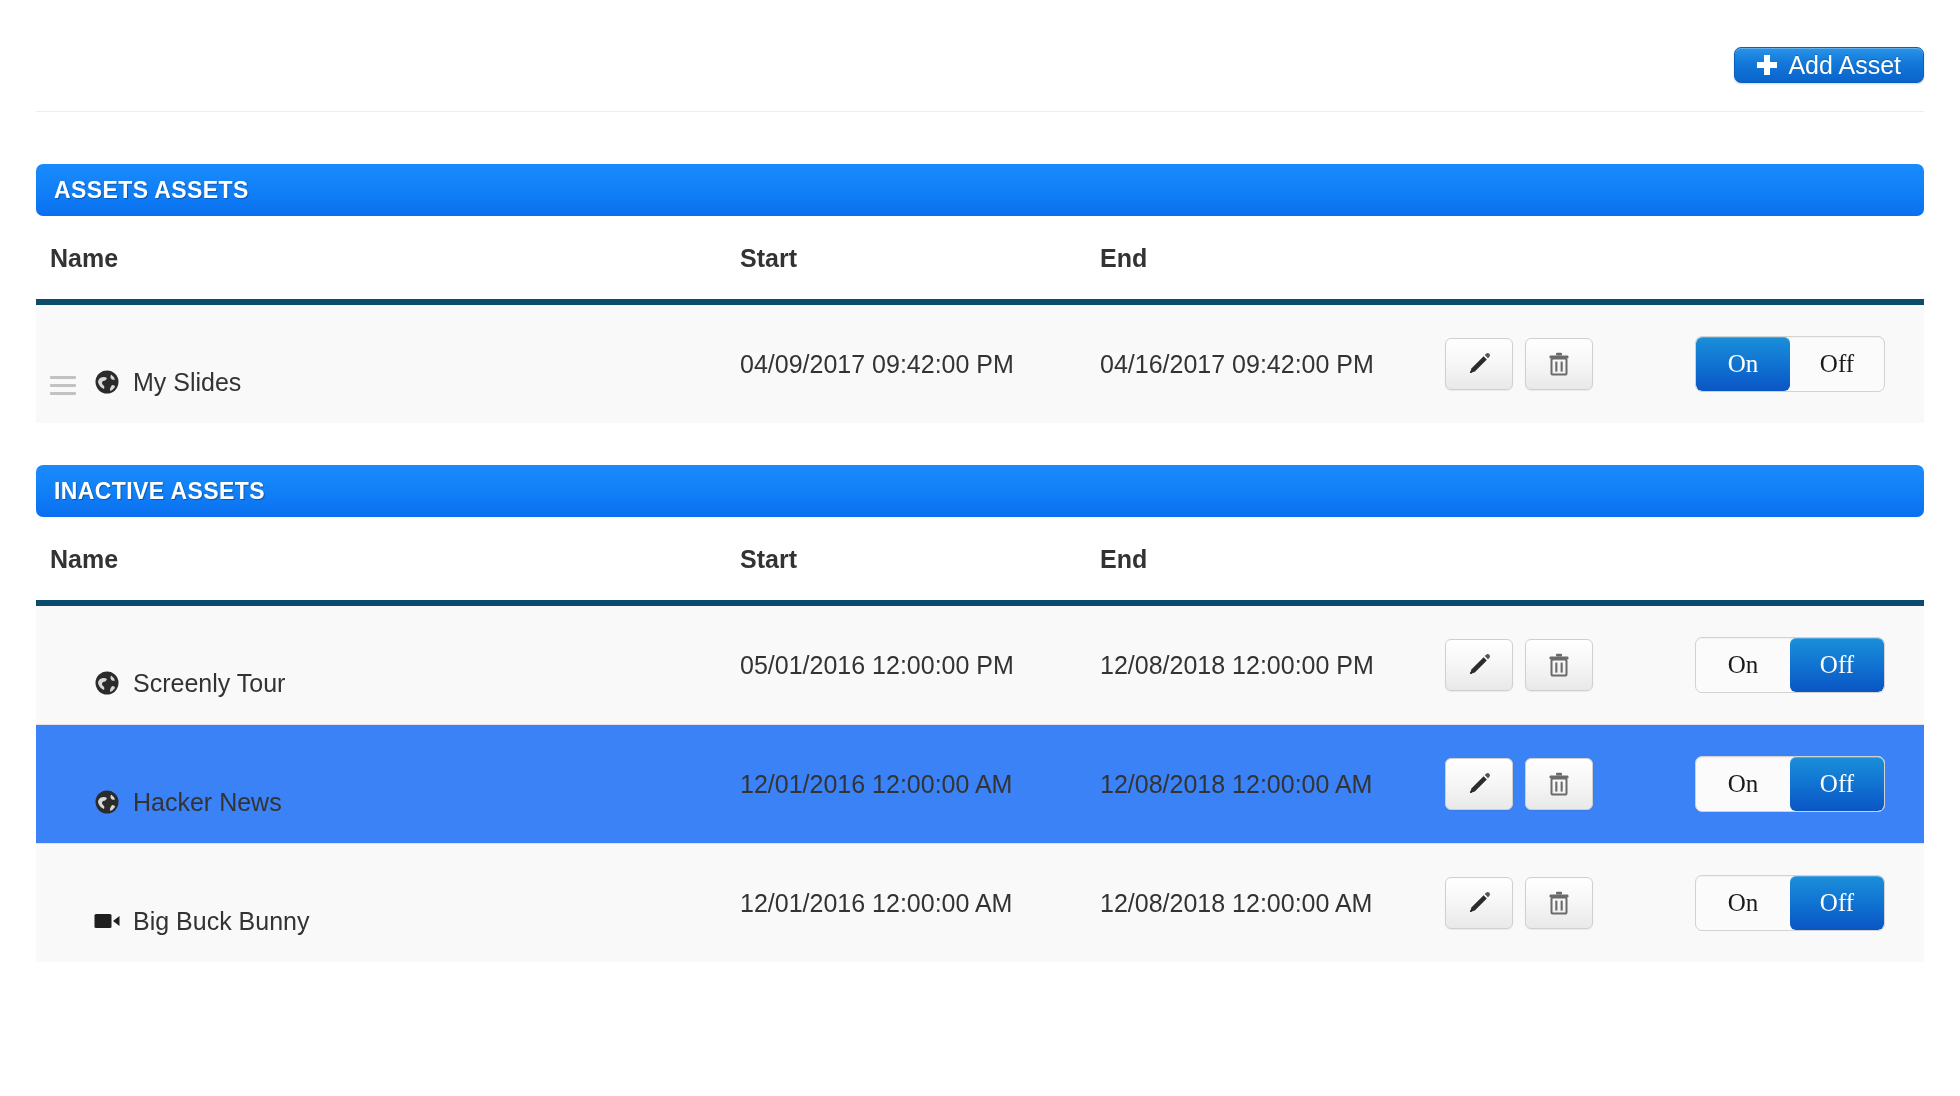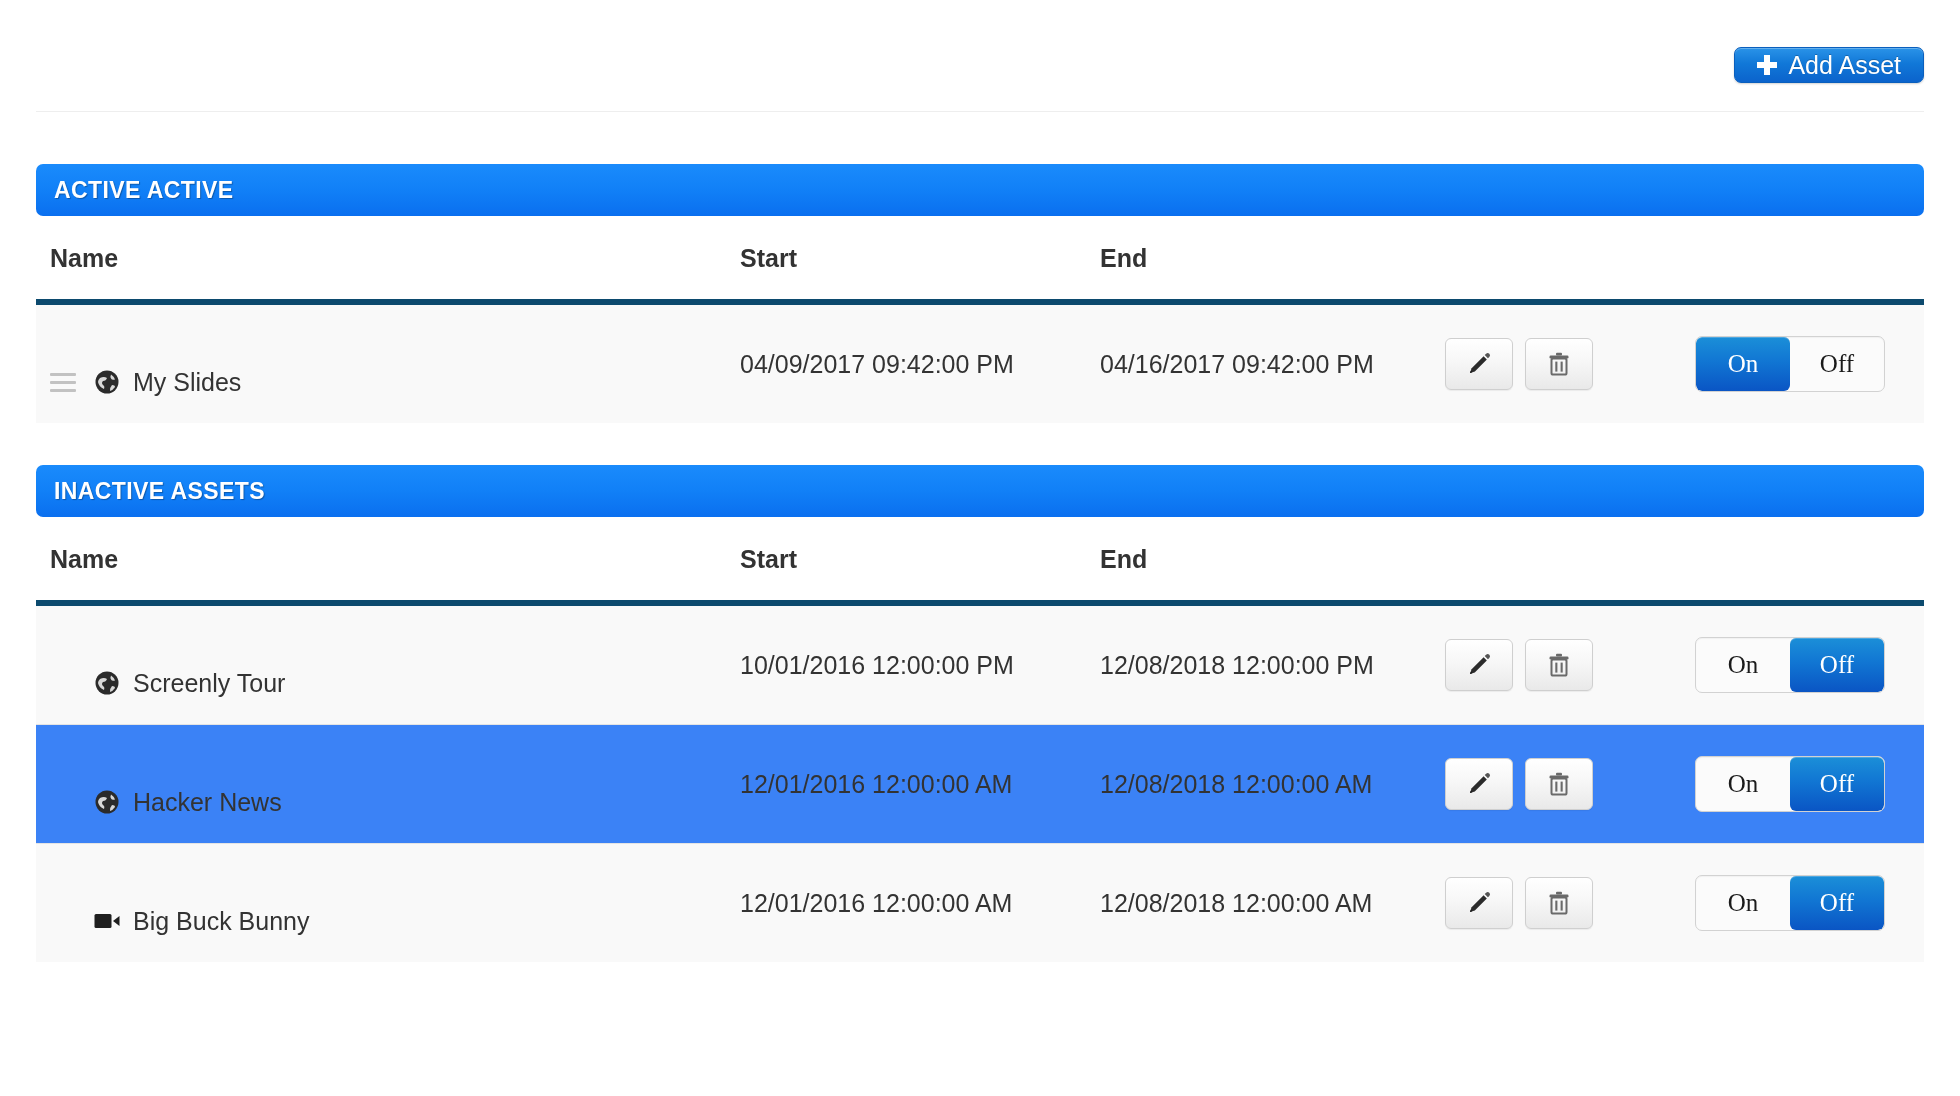--- a/index.html
+++ b/index.html
@@ -122,21 +122,21 @@
     border-top: 1px solid #e4e4e4;
     vertical-align: middle;
     height: 118px;
   }
 
   .asset-table tbody tr.row-odd  td { background: #f9f9f9; }
   .asset-table tbody tr.row-even td { background: #3b82f6; }
 
   .asset-table tbody tr:first-child td { border-top: none; }
 
-  .name-cell { display: flex; align-items: center; margin-top: 36px; }
+  .name-cell { display: flex; align-items: flex-end; margin-top: 36px; }
 
   .drag-handle {
     display: inline-flex;
     flex-direction: column;
     justify-content: center;
     gap: 5px;
     width: 26px;
     margin-right: 18px;
     cursor: move;
     flex: none;
@@ -223,21 +223,21 @@
   <div class="page-header">
     <button class="add-asset-btn">
       <span class="plus-icon"></span>
       <span>Add Asset</span>
     </button>
   </div>
 
   <div id="sections-root">
       <div class="section active-section">
         <div class="section-bar">
-          <span class="section-bar-title">ACTIVE ACTIVE</span>
+          <span class="section-bar-title">ASSETS ASSETS</span>
         </div>
         <table class="asset-table">
           <colgroup>
             <col class="col-name">
             <col class="col-start">
             <col class="col-end">
             <col class="col-acts">
             <col class="col-toggle">
           </colgroup>
           <thead>
@@ -332,21 +332,21 @@
                     <svg width="26" height="26" viewBox="0 0 26 26" aria-hidden="true">
                       <circle cx="13" cy="13" r="11.5" fill="#2b2b2b"></circle>
                       <path d="M6 9 q4 -2 7 0 q-1 3 -4 3 q-2 2 0 4 q2 1 1 4 q-5 -2 -6 -7 q0 -2 2 -4z" fill="#d8d8d8"></path>
                       <path d="M17 5.5 q3 2 4 5 q-3 1 -4 -1 q-1 -2 0 -4z" fill="#d8d8d8"></path>
                       <path d="M18 16 q3 0 3 2 q-2 3 -5 4 q0 -4 2 -6z" fill="#d8d8d8"></path>
                     </svg>
                   </span>
                   <span class="asset-name">Screenly Tour</span>
                 </div>
               </td>
-              <td>10/01/2016 12:00:00 PM</td>
+              <td>05/01/2016 12:00:00 PM</td>
               <td>12/08/2018 12:00:00 PM</td>
               <td class="actions-cell"><button class="icon-btn">
                   <span>
                     <svg width="26" height="26" viewBox="0 0 26 26" aria-hidden="true">
                       <path d="M4 22 L5.6 17.2 L17.6 5.2 L20.8 8.4 L8.8 20.4 Z" fill="#2b2b2b"></path>
                       <path d="M18.7 4.1 L21.9 7.3 L23.3 5.9 A2.2 2.2 0 0 0 20.1 2.7 Z" fill="#555"></path>
                       <path d="M4 22 L6.3 21.3 L4.7 19.7 Z" fill="#111"></path>
                     </svg>
                   </span>
                 </button><button class="icon-btn">

